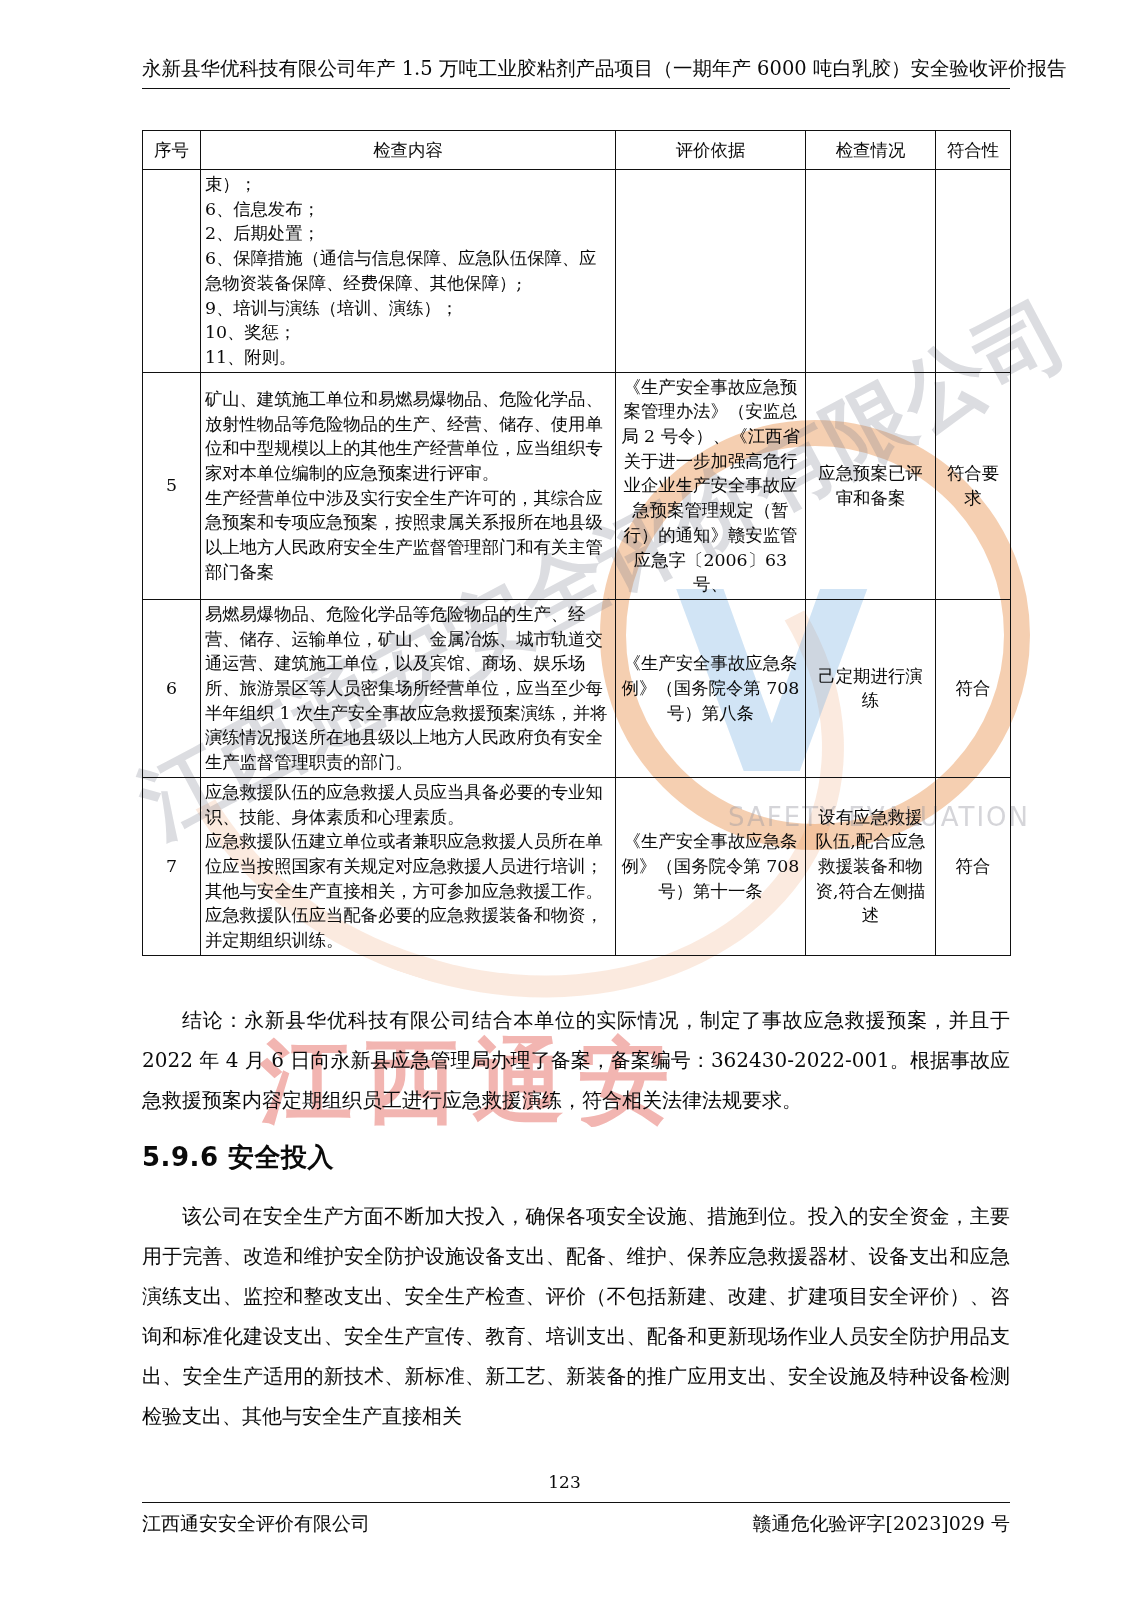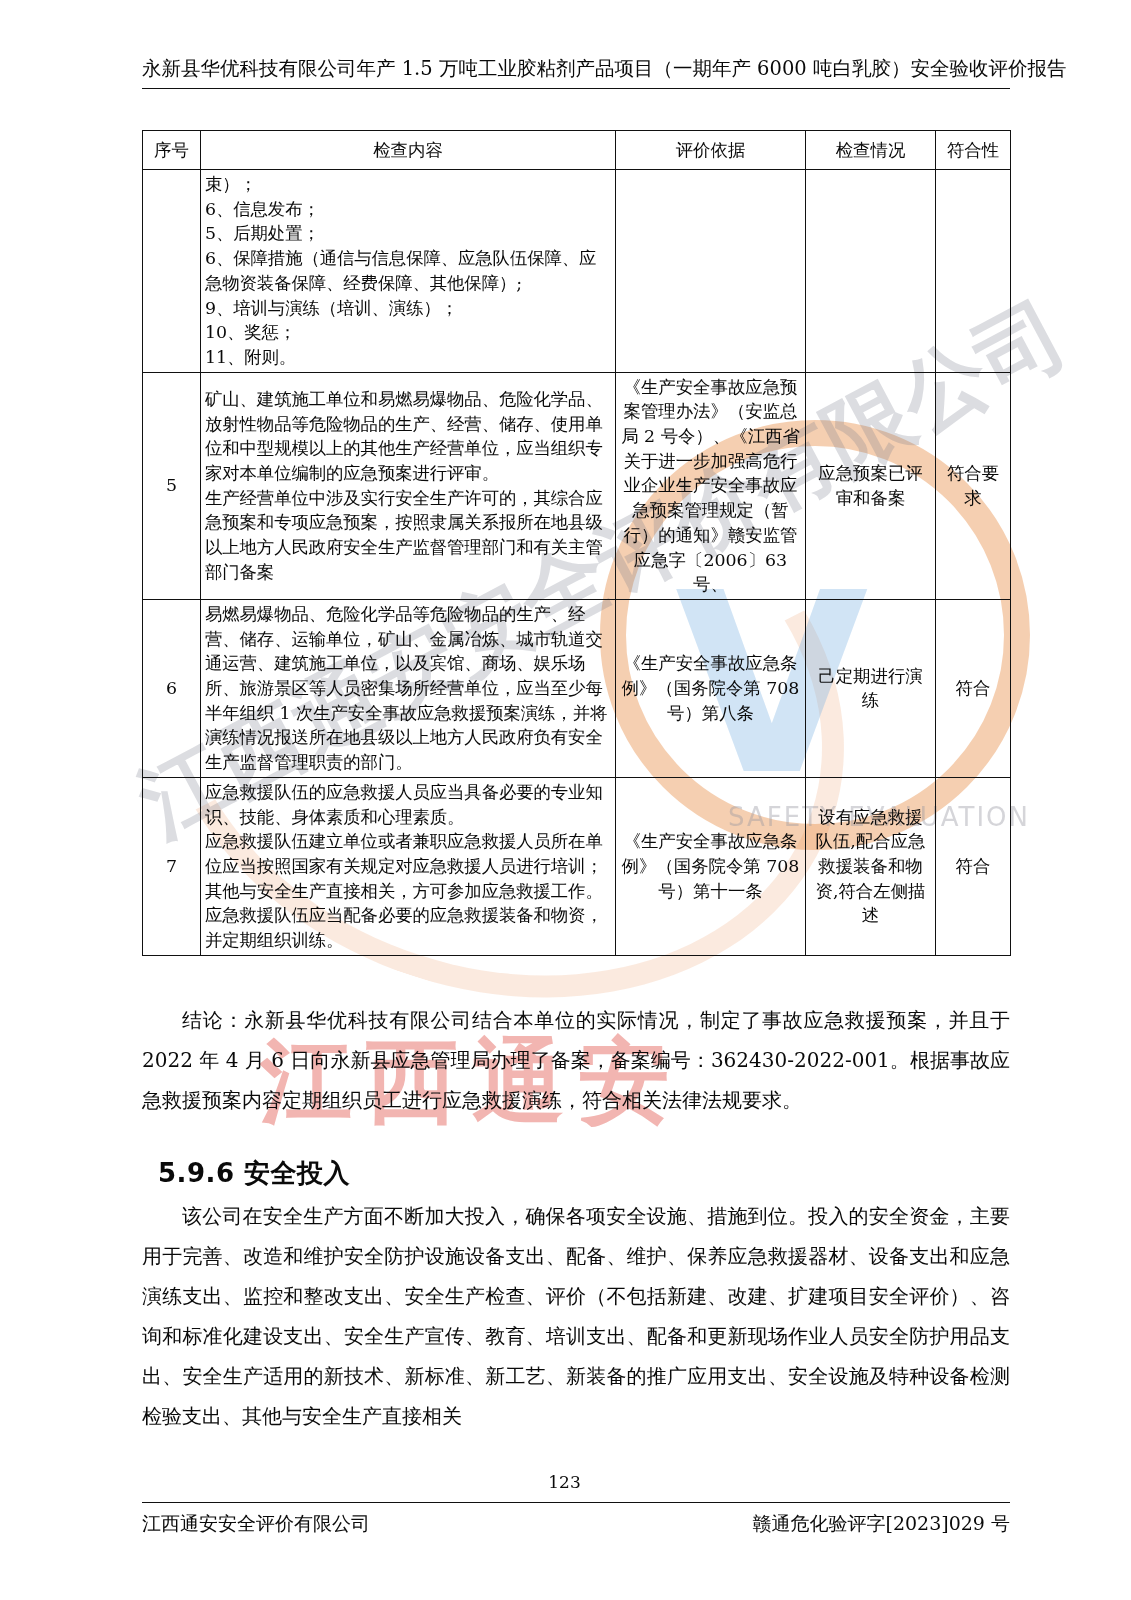--- a/index.html
+++ b/index.html
@@ -193,21 +193,21 @@
   }
   .indent { text-indent: 2em; }
   .para { margin: 0; }
 
   h3.section-title {
     position: absolute;
     left: 142px;
     font-family: "DejaVu Sans", "Liberation Sans", sans-serif;
     font-size: 26px;
     font-weight: 700;
-    margin: 16px;
+    margin: 0;
     letter-spacing: 0.5px;
   }
 
   
   .page-number {
     position: absolute;
     left: 0;
     top: 1472px;
     width: 1129px;
     text-align: center;
@@ -265,21 +265,21 @@
             <td>符合性</td>
           </tr>
         </thead>
         <tbody>
 
           <tr>
             <td class="cell-no"></td>
             <td class="cell-body">
               <p class="para">束）；</p>
               <p class="para">6、信息发布；</p>
-              <p class="para">5、后期处置；</p>
+              <p class="para">2、后期处置；</p>
               <p class="para">6、保障措施（通信与信息保障、应急队伍保障、应急物资装备保障、经费保障、其他保障）;</p>
               <p class="para">9、培训与演练（培训、演练）；</p>
               <p class="para">10、奖惩；</p>
               <p class="para">11、附则。</p>
             </td>
             <td class="cell-base"></td>
             <td class="cell-stat"></td>
             <td class="cell-conf"></td>
           </tr>
 

